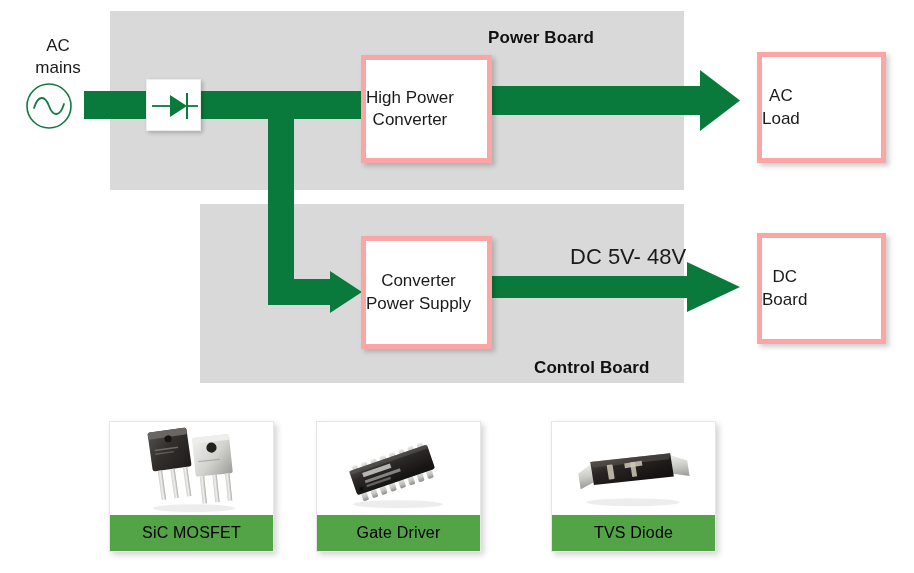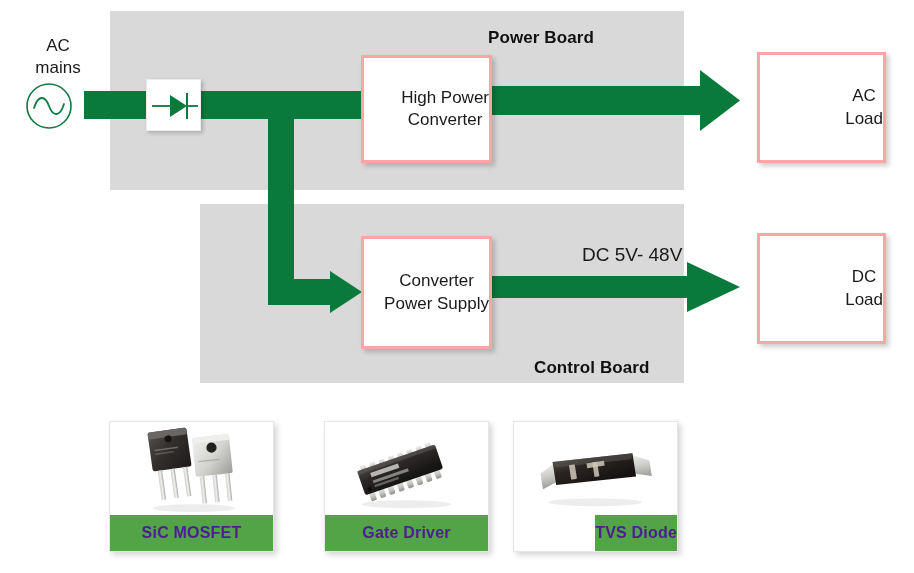--- a/index.html
+++ b/index.html
@@ -36,25 +36,25 @@
     letter-spacing: 0.1px;
     white-space: nowrap;
   }
   #power-board-title   { left: 488px; top: 28px; }
   #control-board-title { left: 506px; top: 358px; margin-left: 28px; }
 
   
   .block {
     position: absolute;
     background: #ffffff;
-    border: 3px solid #fca5a5;
+    border: 5px solid #fca5a5;
     box-shadow: 3px 3px 5px rgba(0,0,0,0.20);
     display: flex;
     align-items: center;
-    justify-content: flex-end;
+    justify-content: flex-start;
     text-align: center;
     box-sizing: border-box;
   }
   .block-label {
     font-size: 17px;
     color: #1a1a1a;
     line-height: 1.32;
     white-space: pre-line;
   }
   #high-power-converter { left: 361px; top: 55px;  width: 131px; height: 108px; }
@@ -101,59 +101,59 @@
     left: 0;
     top: 0;
     width: 914px;
     height: 573px;
     pointer-events: none;
   }
 
   
   #dc-voltage-label {
     position: absolute;
-    left: 582px;
+    left: 570px;
     top: 244px;
-    font-size: 19px;
+    font-size: 22px;
     color: #1a1a1a;
     white-space: nowrap;
   }
 
   
   .product-card {
     position: absolute;
     top: 421px;
     width: 165px;
     height: 131px;
     background: #ffffff;
     border: 1px solid #e6e6e6;
     box-shadow: 3px 3px 6px rgba(0,0,0,0.17);
     box-sizing: border-box;
     display: flex;
     flex-direction: column;
     overflow: hidden;
   }
   #card-sic-mosfet { left: 109px; }
-  #card-gate-driver { left: 324px; }
-  #card-tvs-diode  { left: 513px; align-items: flex-end; }
+  #card-gate-driver { left: 316px; }
+  #card-tvs-diode  { left: 551px; }
 
   .card-image {
     flex: 1 1 auto;
     position: relative;
     background: #ffffff;
     overflow: hidden;
   }
   .card-image svg { display: block; width: 100%; height: 100%; }
 
   .card-caption {
     flex: 0 0 36px;
     background: #52a447;
-    color: #4c1d95;
+    color: #000000;
     font-size: 16px;
-    font-weight: bold;
+    font-weight: normal;
     display: flex;
     align-items: center;
     justify-content: center;
     letter-spacing: 0.2px;
   }
 </style>
 </head>
 <body>
 
 <div id="stage">
@@ -212,21 +212,21 @@
 Power Supply</span>
   </div>
 
   <div class="block" id="ac-load">
     <span class="block-label">AC
 Load</span>
   </div>
 
   <div class="block" id="dc-load">
     <span class="block-label">DC
-Load</span>
+Board</span>
   </div>
 
   <div id="dc-voltage-label">DC 5V- 48V</div>
 
   <div class="product-card" id="card-sic-mosfet">
     <div class="card-image">
       <svg viewBox="0 0 165 95" xmlns="http://www.w3.org/2000/svg">
         <defs>
           <linearGradient id="gBodyA" x1="0" y1="0" x2="1" y2="1">
             <stop offset="0%" stop-color="#55524f"></stop>

